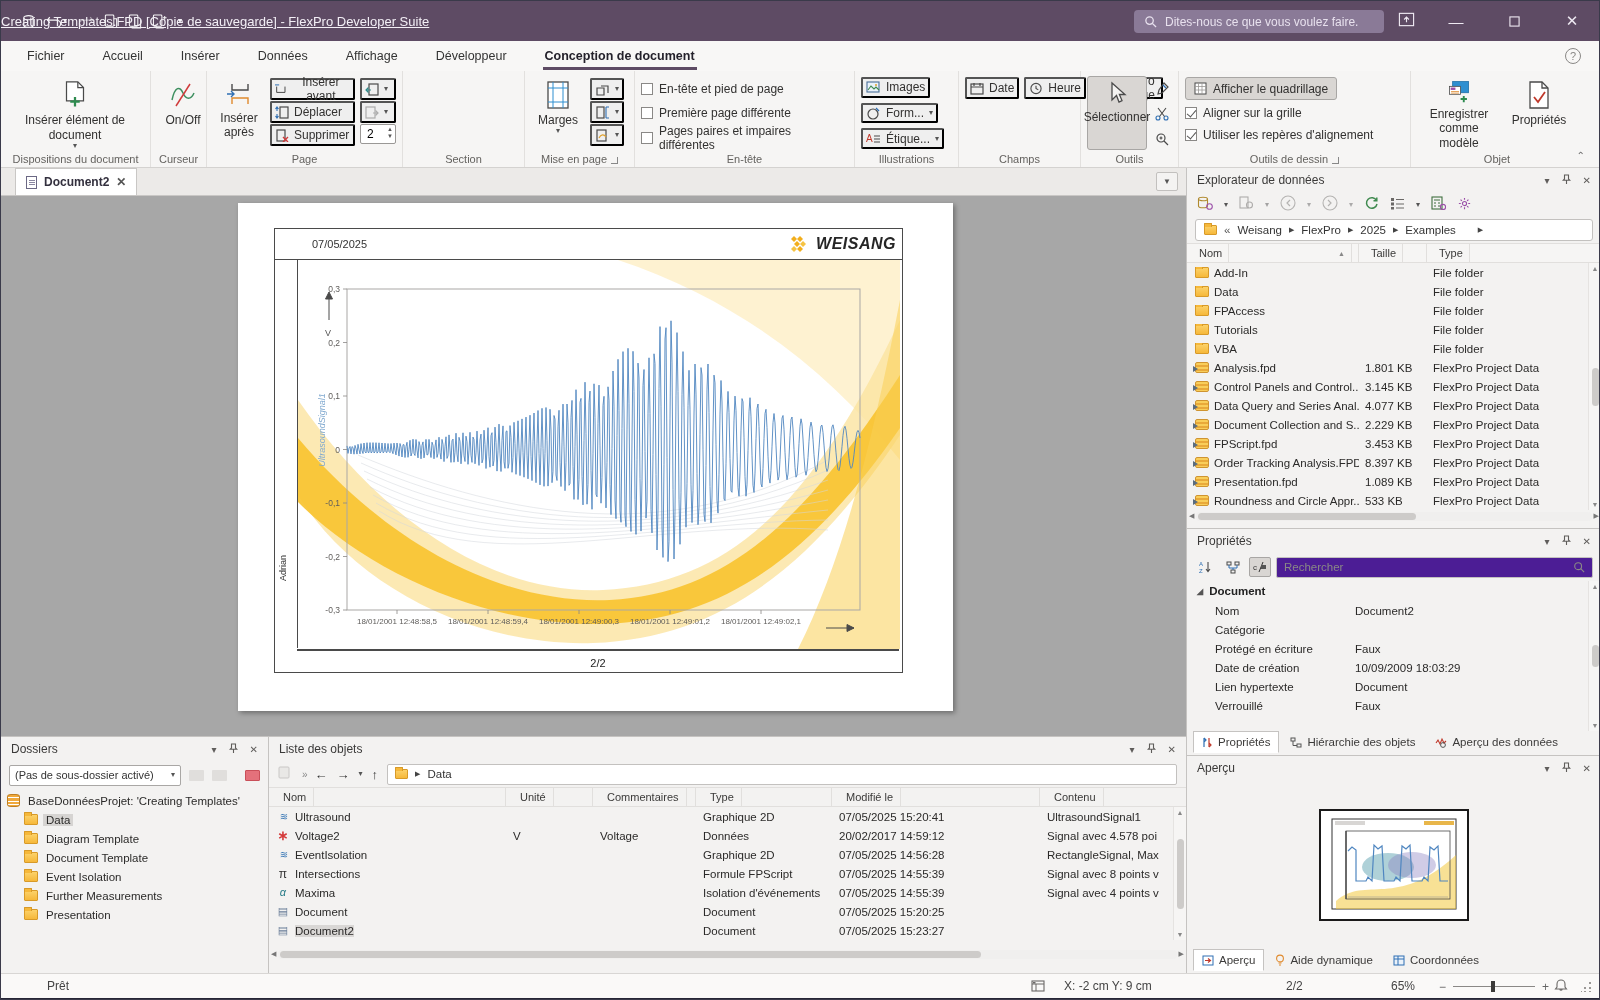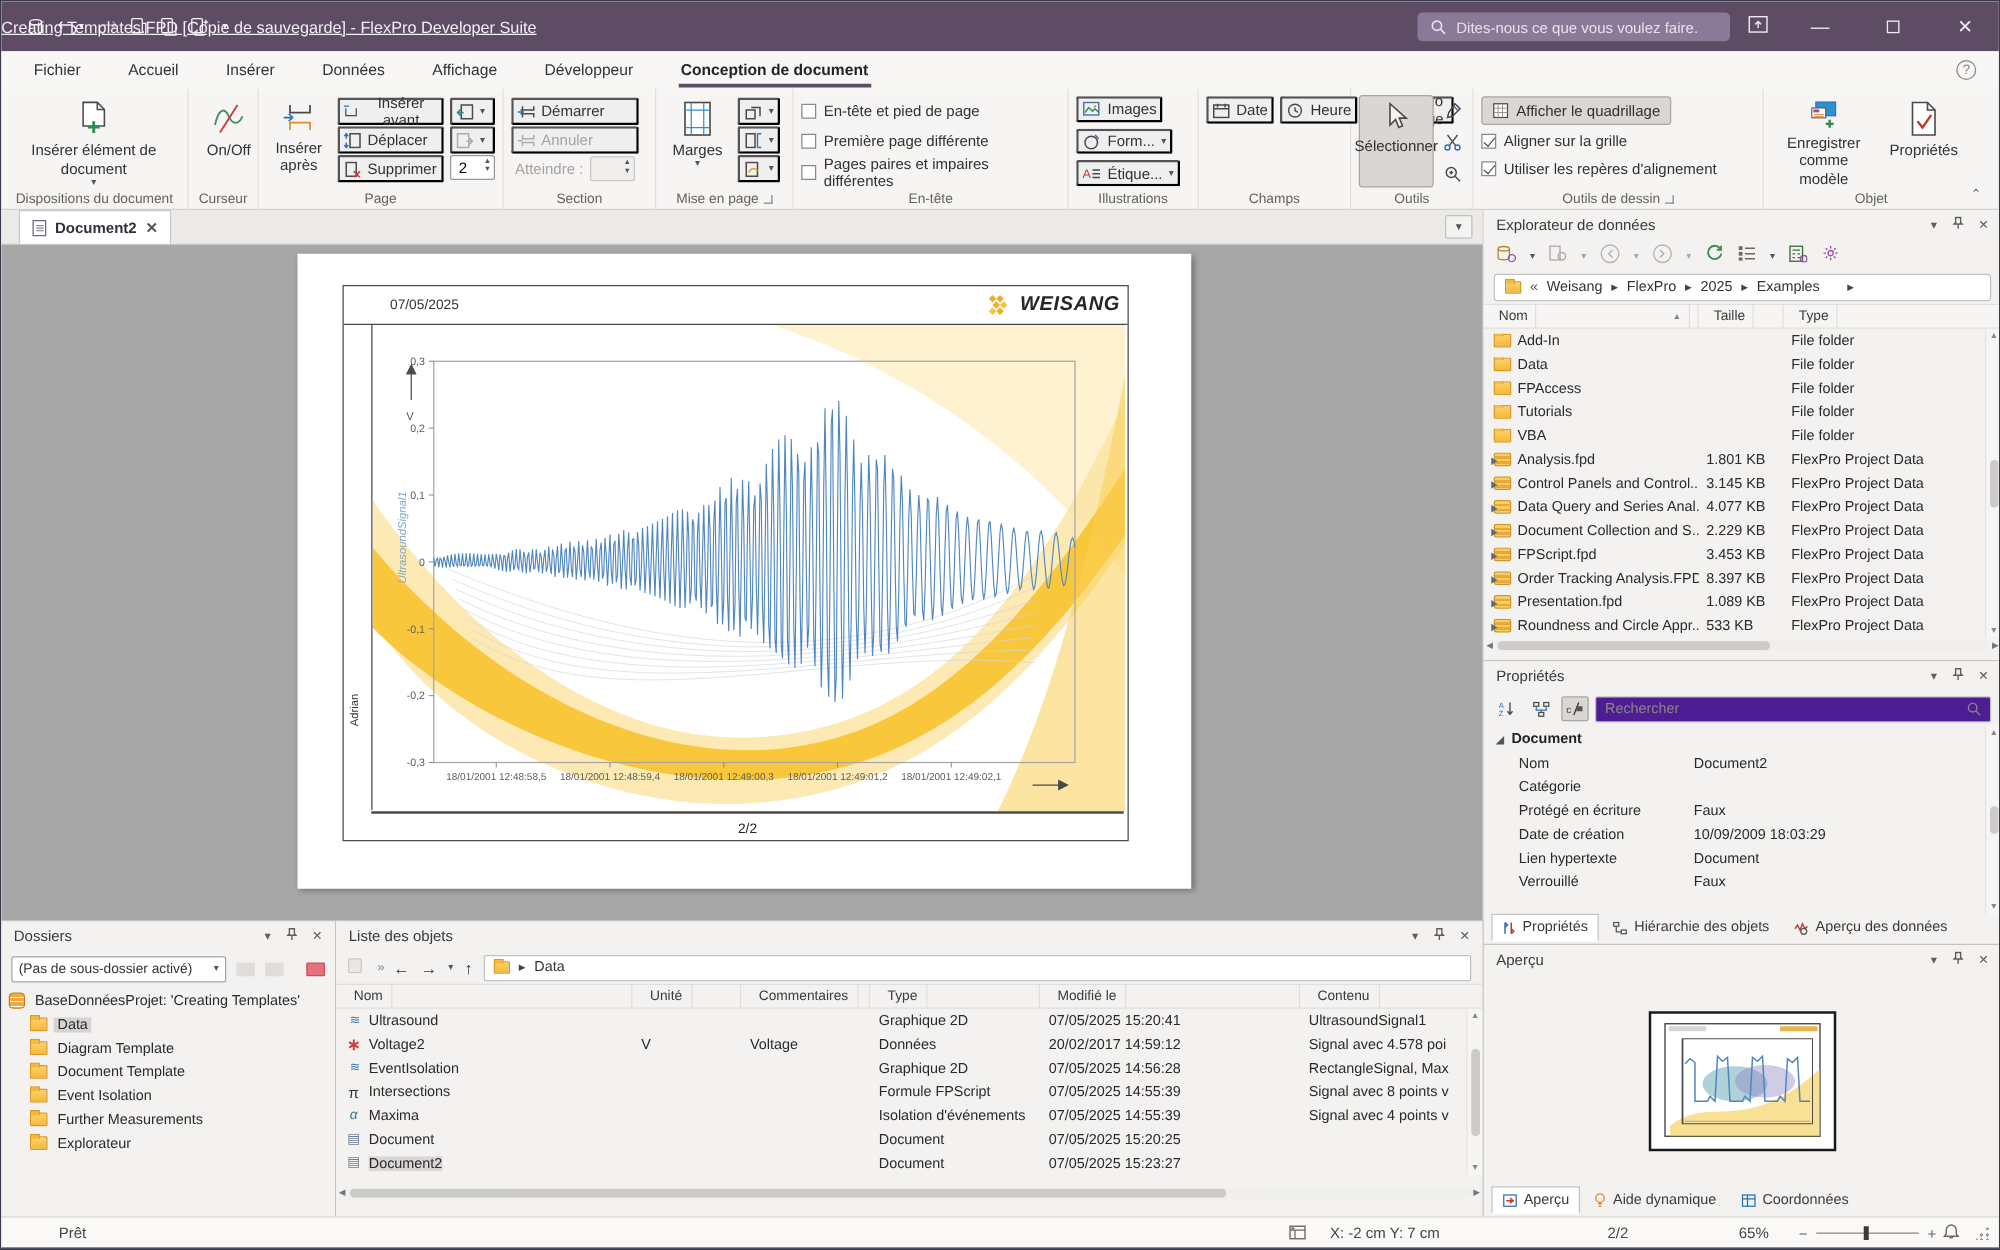--- a/index.html
+++ b/index.html
@@ -329,42 +329,20 @@
           </button>
         <div class="spin">
             <span>2</span>
             <span class="arrows">▲<br>▼</span>
           </div>
       </div>
       <div class="glabel">Page</div>
     </div>
 
     <div class="rgroup" style="width:122px">
-      <div class="rcol">
-        <button class="smallbtn">
-            <svg width="14" height="13" viewBox="0 0 14 13">
-              <path d="M4 2v3h9V2M4 11V8h9v3" fill="none" stroke="#4a4a4a" stroke-width="1.2"></path>
-              <path d="M0 6.5h4M2.5 4.5 4.5 6.5 2.5 8.5" fill="none" stroke="#2f6fb3" stroke-width="1.2"></path>
-            </svg>
-            <span>Démarrer</span>
-          </button>
-        <button class="smallbtn disabled">
-            <svg width="14" height="13" viewBox="0 0 14 13">
-              <path d="M4 2v3h9V2M4 11V8h9v3" fill="none" stroke="#4a4a4a" stroke-width="1.2"></path>
-              <path d="M4 6.5H0" stroke="#4a4a4a" stroke-width="1.2"></path>
-            </svg>
-            <span>Annuler</span>
-          </button>
-        <div class="smallbtn disabled">
-            <span>Atteindre :</span>
-            <div class="spin disabled">
-              <span class="arrows">▲<br>▼</span>
-            </div>
-          </div>
-      </div>
       <div class="glabel">Section</div>
     </div>
 
     <div class="rgroup" style="width:110px">
       <button class="bigbtn" style="width:54px;border:none;background:none">
         <svg width="28" height="30" viewBox="0 0 28 30">
             <rect x="4" y="2" width="20" height="26" fill="#fff" stroke="#4a4a4a" stroke-width="1.3"></rect>
             <path d="M9 2v26M19 2v26M4 8h20M4 22h20" stroke="#2f8fd0" stroke-width="1"></path>
           </svg>
         <span>Marges</span>
@@ -1075,21 +1053,21 @@
 
           <div class="trow">
             <span class="chev">›</span>
             <span class="fi fi-folder"></span>
             <span class="lbl nw">Further Measurements</span>
           </div>
 
           <div class="trow">
             <span class="chev">›</span>
             <span class="fi fi-folder"></span>
-            <span class="lbl nw">Explorateur</span>
+            <span class="lbl nw">Presentation</span>
           </div>
 
       </div>
     </div>
   </div>
 
   <div id="objects">
     <div class="ptitle">
       <span>Liste des objets</span>
       <span class="pchrome">
@@ -1238,21 +1216,21 @@
       </div>
   </div>
 
   <div id="statusbar">
     <span id="sb-ready">Prêt</span>
     <span id="sb-grid-ico"><svg width="14" height="14" viewBox="0 0 14 14">
           <rect x="1" y="2" width="12" height="10" fill="none" stroke="#6a6866" stroke-width="1.1"></rect>
           <path d="M1 5h12M5 5v7" stroke="#6a6866" stroke-width="1"></path>
           <rect x="2" y="3" width="2.5" height="1.5" fill="#6a6866"></rect>
         </svg></span>
-    <span class="sb-right" id="sb-coords">X: -2 cm Y: 7 cm</span>
+    <span class="sb-right" id="sb-coords">X: -2 cm Y: 9 cm</span>
     <span class="sb-right" id="sb-page">2/2</span>
     <span class="sb-right" id="sb-zoom">65%</span>
     <div id="zoomslider">
         <span>−</span>
         <span class="line">
           <span class="handle"></span>
         </span>
         <span>+</span>
       </div>
     <span id="sb-bell"><svg width="14" height="15" viewBox="0 0 14 15">

